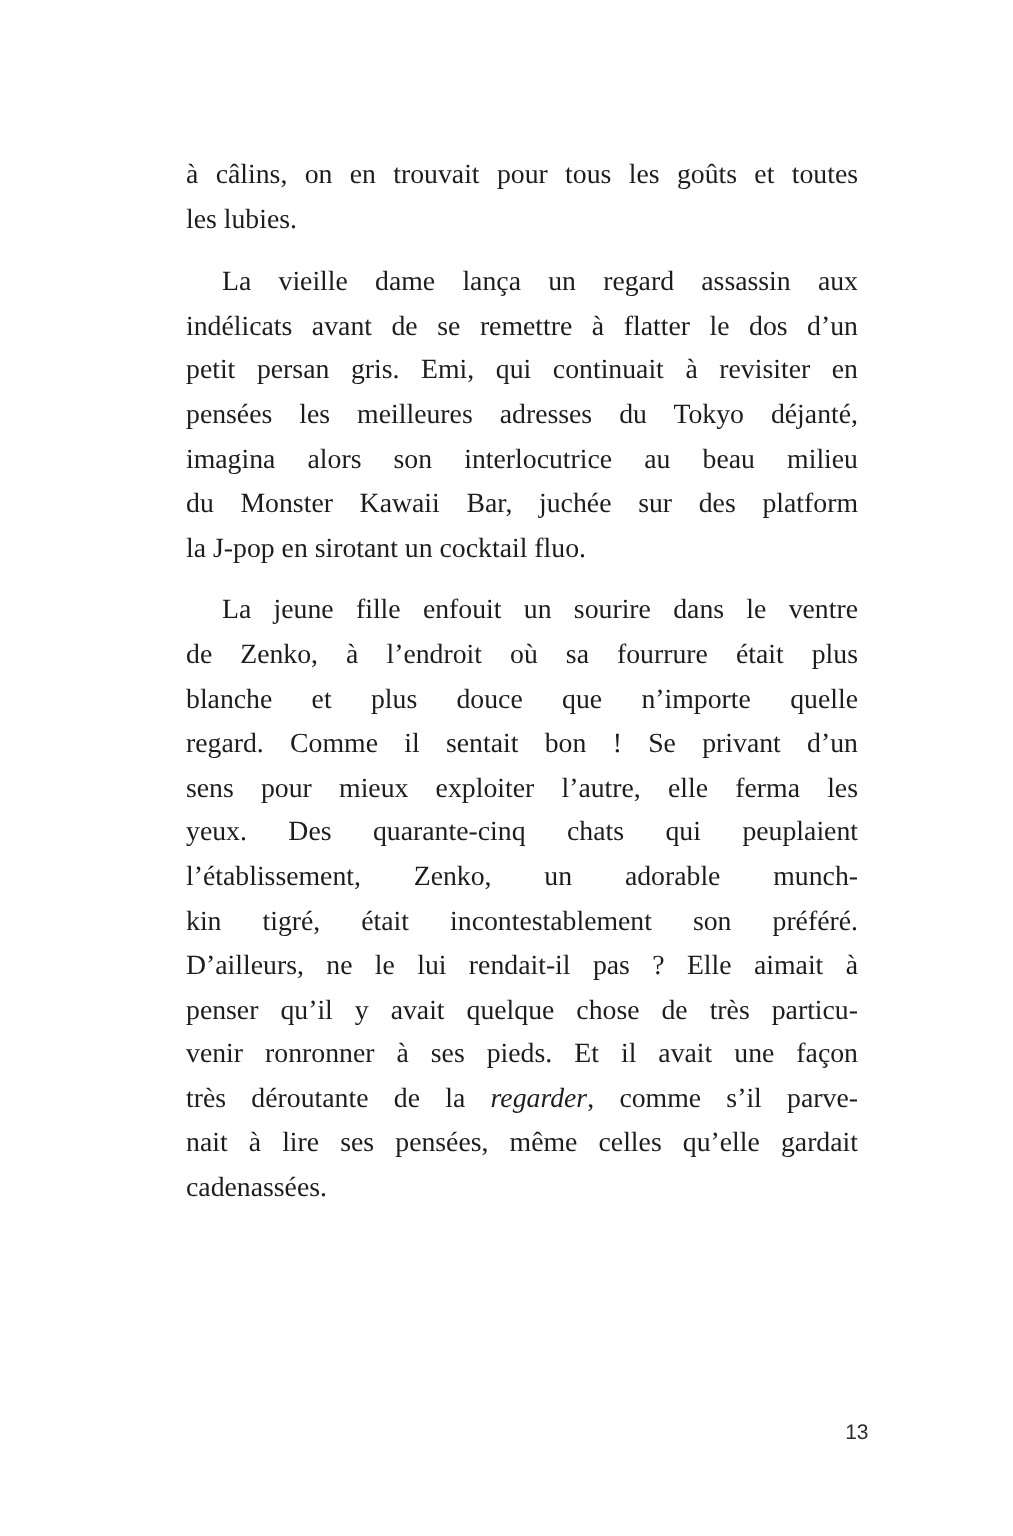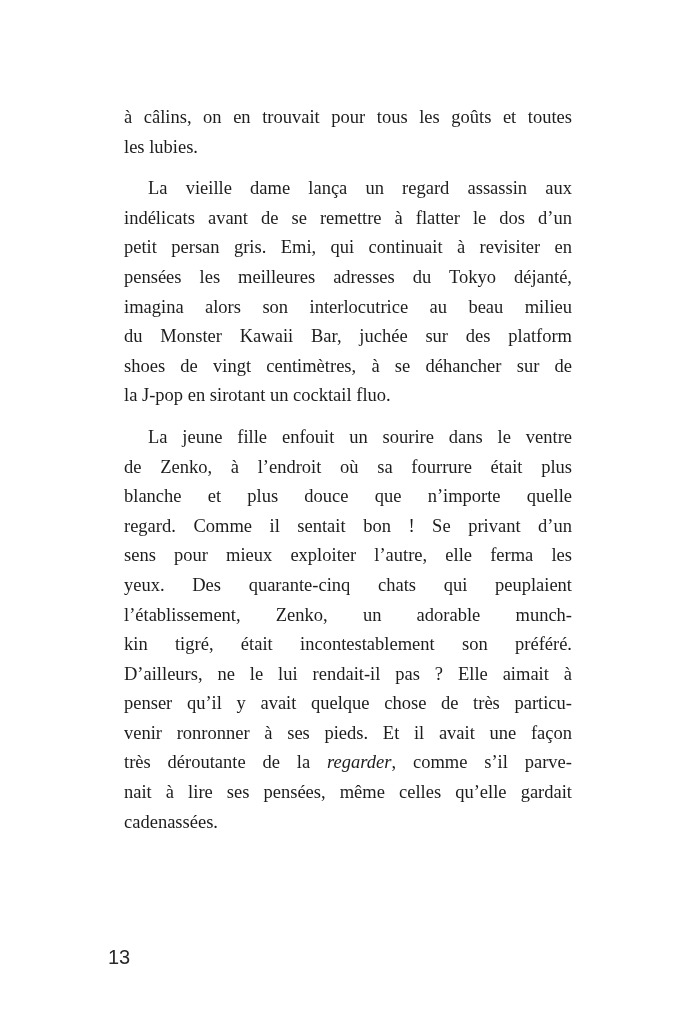--- a/index.html
+++ b/index.html
@@ -25,25 +25,25 @@
   .line {
     text-align: justify;
     text-align-last: justify;
     white-space: normal;
   }
   .line.end { text-align-last: left; }
   .line.indent { padding-left: 24px; margin-top: 12px; }
   .italic { font-style: italic; }
   .page-number {
     position: absolute;
-    left: 108px; top: 946px;
+    left: 131px; top: 946px;
     width: 448px;
-    text-align: left;
+    text-align: right;
     font-family: "Liberation Sans", sans-serif;
-    font-size: 20px;
+    font-size: 14px;
     color: #2a2a2a;
   }
 </style>
 </head>
 <body>
 
 <div class="page">
   <div class="text-block">
 
     <div>
@@ -51,21 +51,20 @@
       <div class="line end">les lubies.</div>
     </div>
 
     <div>
       <div class="line indent">La vieille dame lança un regard assassin aux</div>
       <div class="line">indélicats avant de se remettre à flatter le dos d’un</div>
       <div class="line">petit persan gris. Emi, qui continuait à revisiter en</div>
       <div class="line">pensées les meilleures adresses du Tokyo déjanté,</div>
       <div class="line">imagina alors son interlocutrice au beau milieu</div>
       <div class="line">du Monster Kawaii Bar, juchée sur des platform</div>
-      <div class="line">shoes de vingt centimètres, à se déhancher sur de</div>
       <div class="line end">la J-pop en sirotant un cocktail fluo.</div>
     </div>
 
     <div>
       <div class="line indent">La jeune fille enfouit un sourire dans le ventre</div>
       <div class="line">de Zenko, à l’endroit où sa fourrure était plus</div>
       <div class="line">blanche et plus douce que n’importe quelle</div>
       <div class="line">regard. Comme il sentait bon ! Se privant d’un</div>
       <div class="line">sens pour mieux exploiter l’autre, elle ferma les</div>
       <div class="line">yeux. Des quarante-cinq chats qui peuplaient</div>

